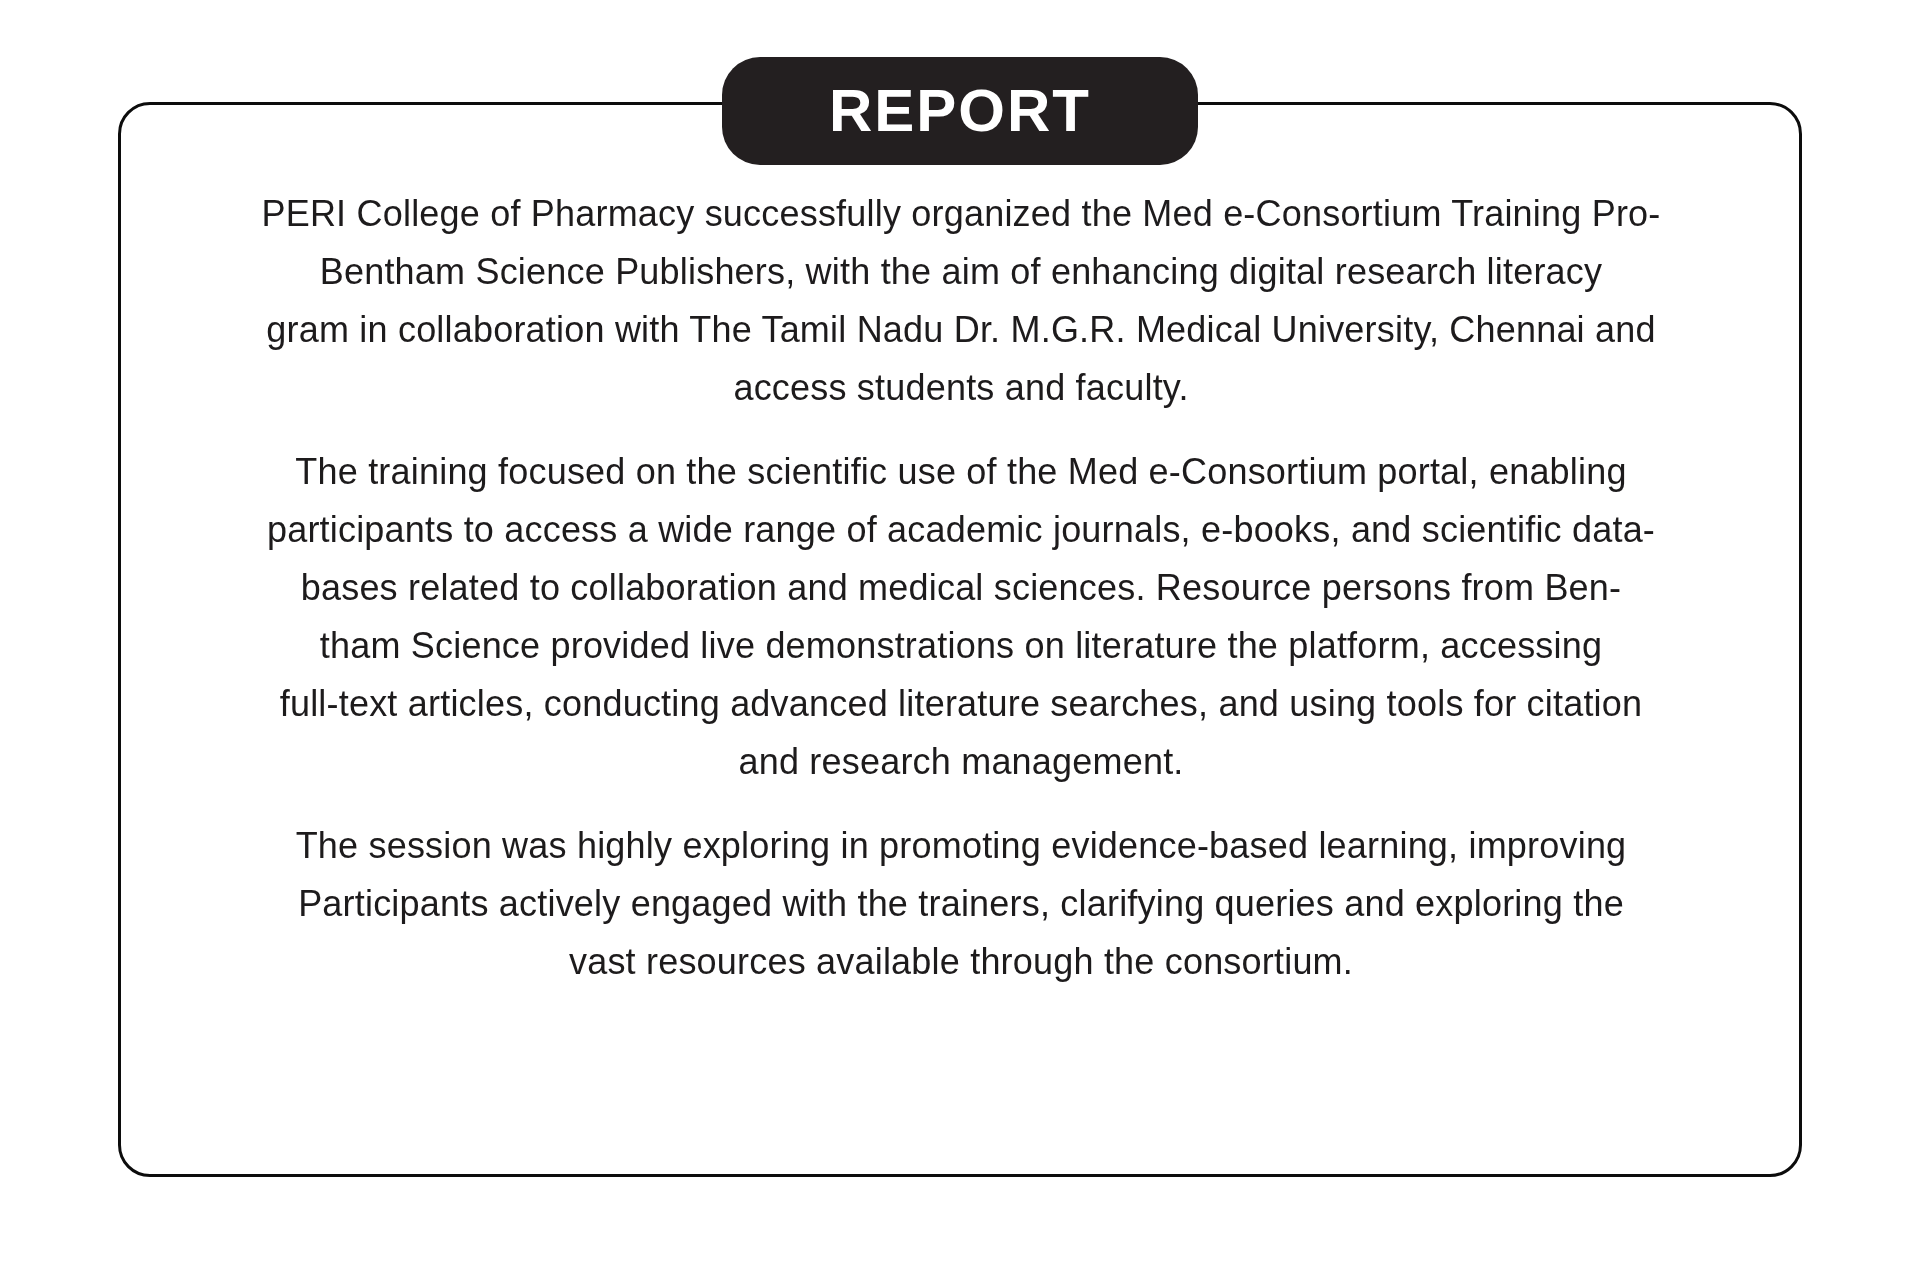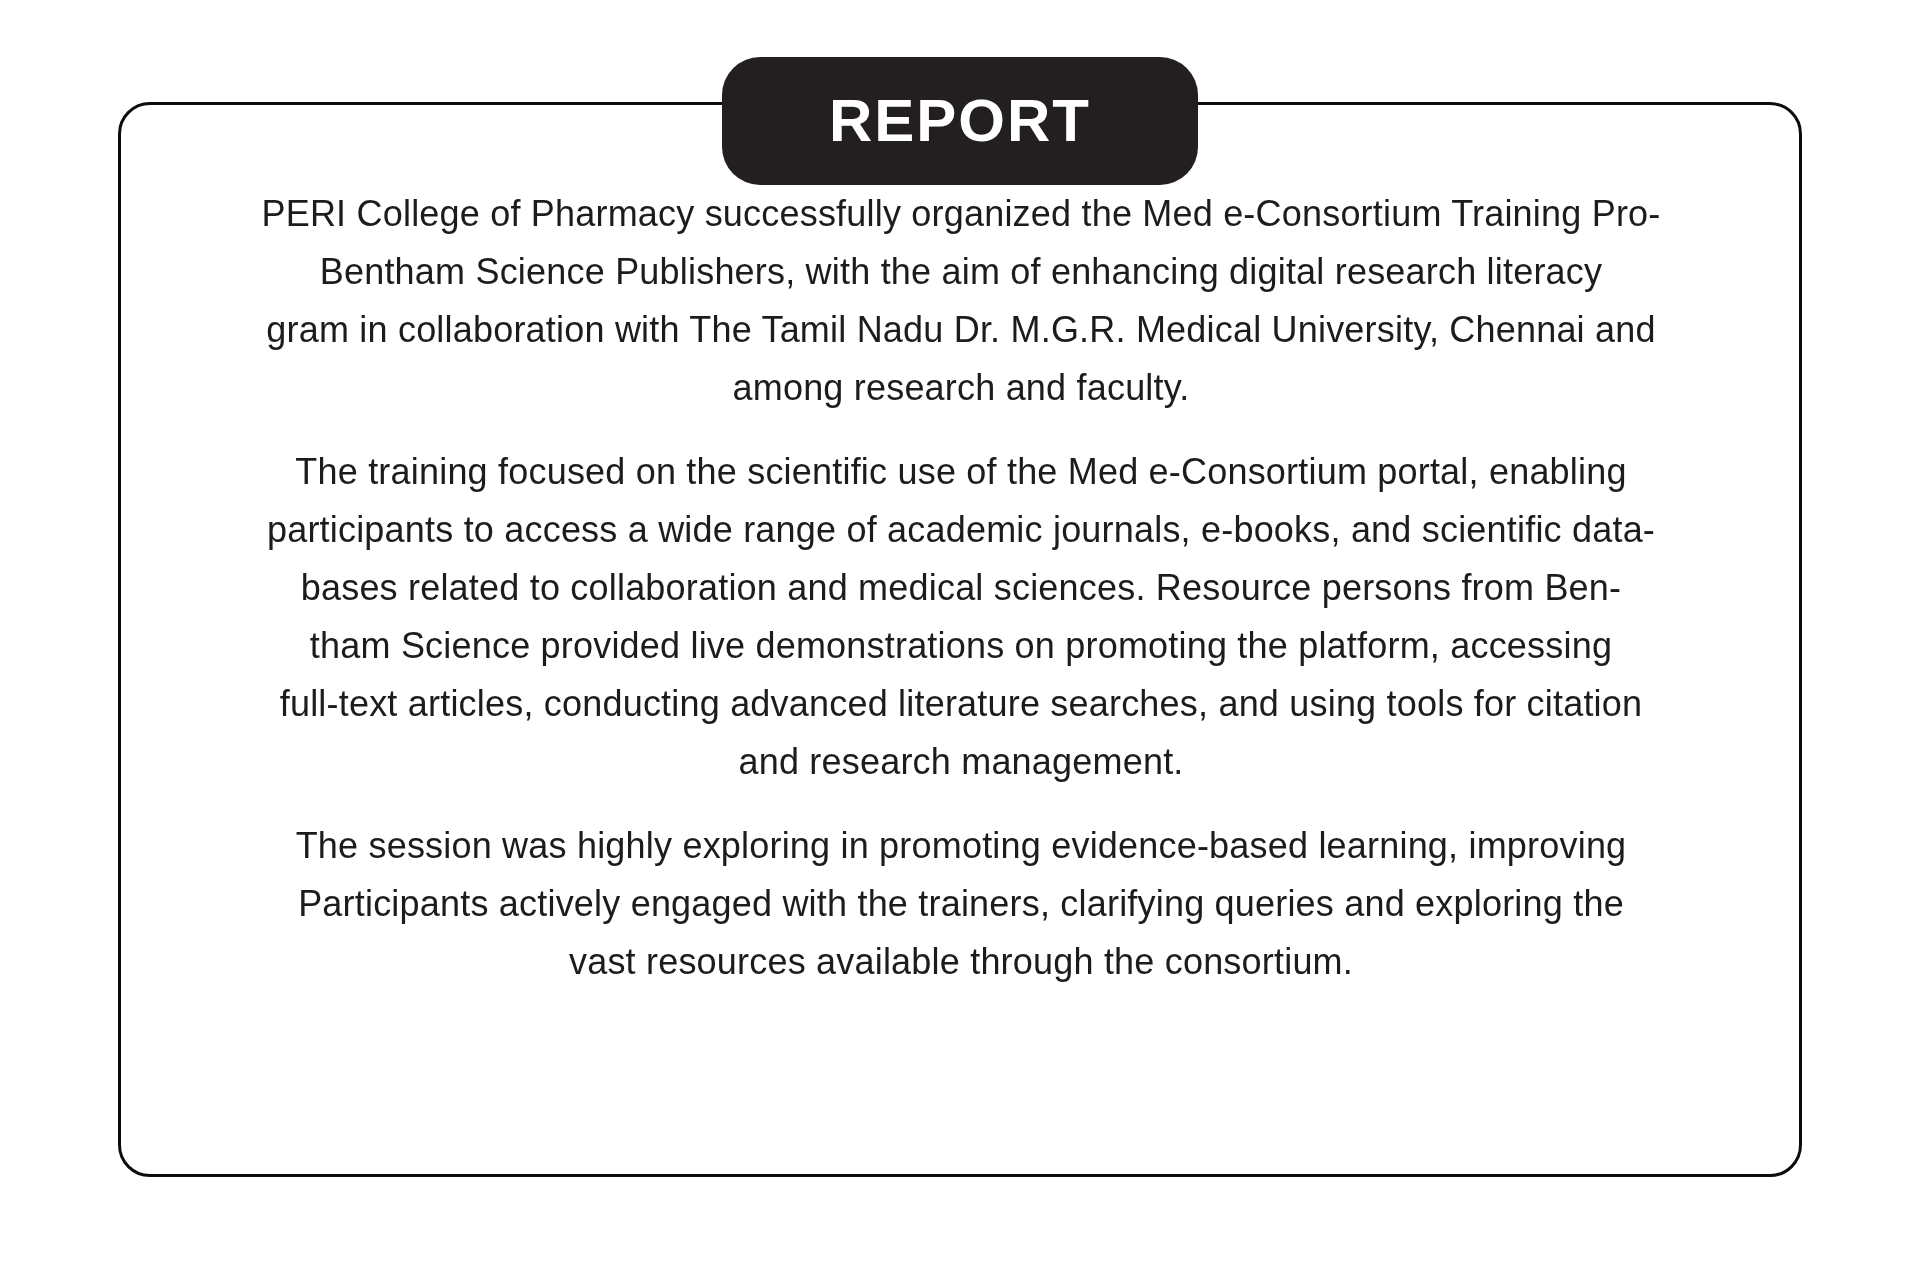--- a/index.html
+++ b/index.html
@@ -25,21 +25,21 @@
     border-radius: 32px;
     box-sizing: border-box;
     background: #ffffff;
   }
   .badge {
     position: absolute;
     left: 50%;
     top: 57px;
     transform: translateX(-50%);
     width: 476px;
-    height: 128px;
+    height: 108px;
     border-radius: 38px;
     display: flex;
     align-items: center;
     justify-content: center;
     z-index: 2;
   }
   .badge span {
     font-size: 60px;
     font-weight: 700;
     letter-spacing: 2px;
@@ -71,27 +71,27 @@
 <div class="page">
   <div class="badge" style="background: rgb(35, 31, 32); color: rgb(255, 255, 255);">
     <span>REPORT</span>
   </div>
   <section class="report-card" style="border-color: rgb(12, 12, 12);">
     <div class="report-body" style="color: rgb(29, 27, 28);">
         <p class="paragraph">
           <span class="line">PERI College of Pharmacy successfully organized the Med e-Consortium Training Pro-</span>
           <span class="line">Bentham Science Publishers, with the aim of enhancing digital research literacy</span>
           <span class="line">gram in collaboration with The Tamil Nadu Dr. M.G.R. Medical University, Chennai and</span>
-          <span class="line">among research and faculty.</span>
+          <span class="line">access students and faculty.</span>
         </p>
         <p class="paragraph">
           <span class="line">The training focused on the scientific use of the Med e-Consortium portal, enabling</span>
           <span class="line">participants to access a wide range of academic journals, e-books, and scientific data-</span>
           <span class="line">bases related to collaboration and medical sciences. Resource persons from Ben-</span>
-          <span class="line">tham Science provided live demonstrations on promoting the platform, accessing</span>
+          <span class="line">tham Science provided live demonstrations on literature the platform, accessing</span>
           <span class="line">full-text articles, conducting advanced literature searches, and using tools for citation</span>
           <span class="line">and research management.</span>
         </p>
         <p class="paragraph">
           <span class="line">The session was highly exploring in promoting evidence-based learning, improving</span>
           <span class="line">Participants actively engaged with the trainers, clarifying queries and exploring the</span>
           <span class="line">vast resources available through the consortium.</span>
         </p>
       </div>
   </section>

